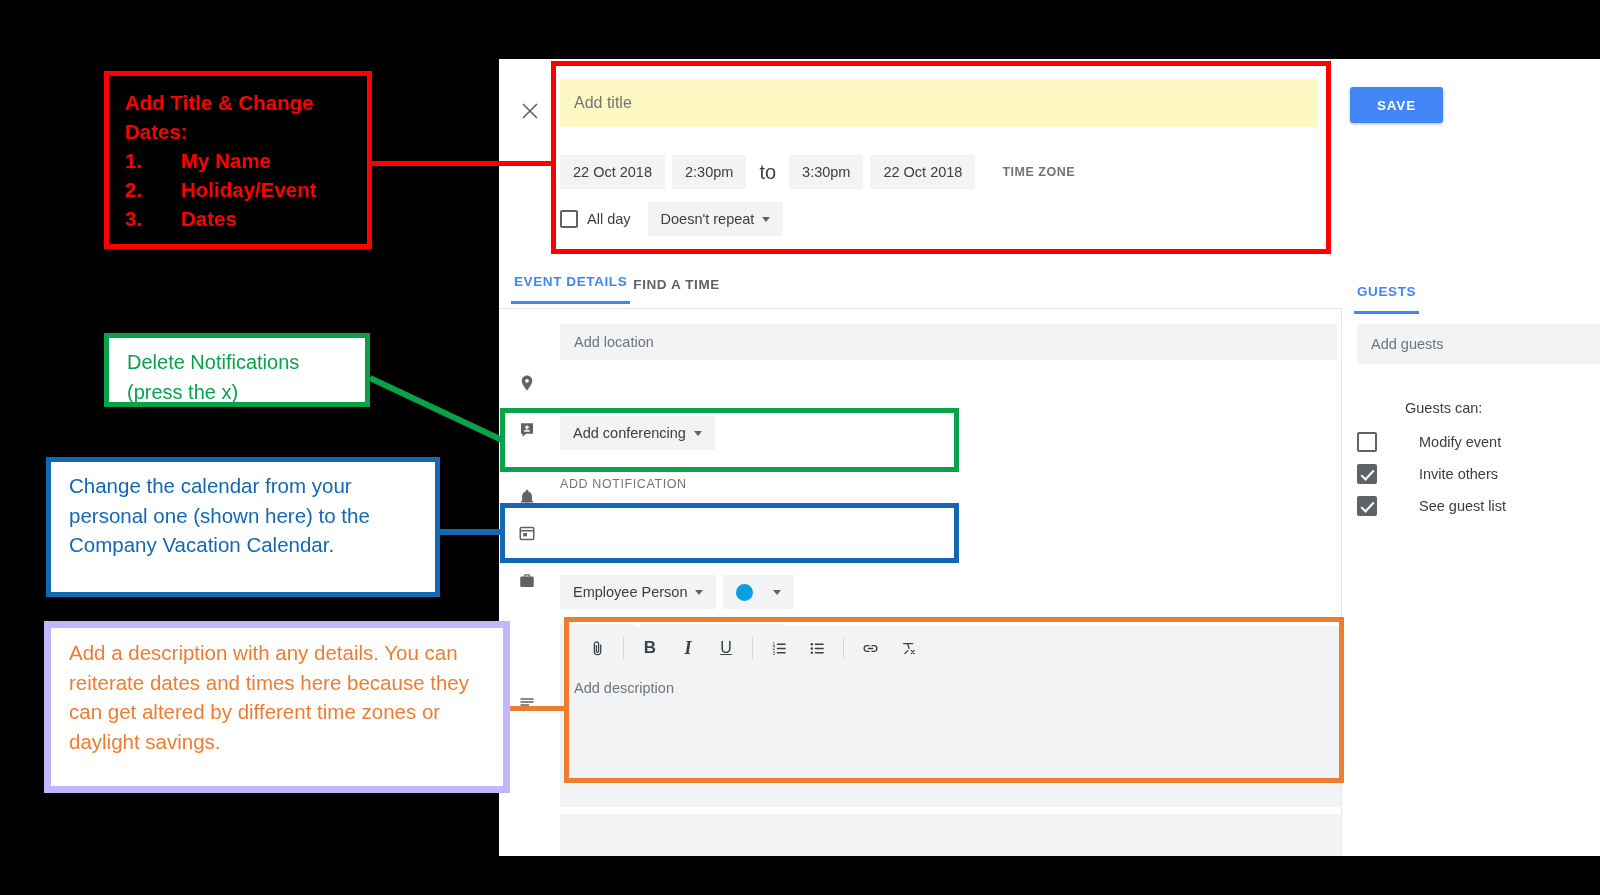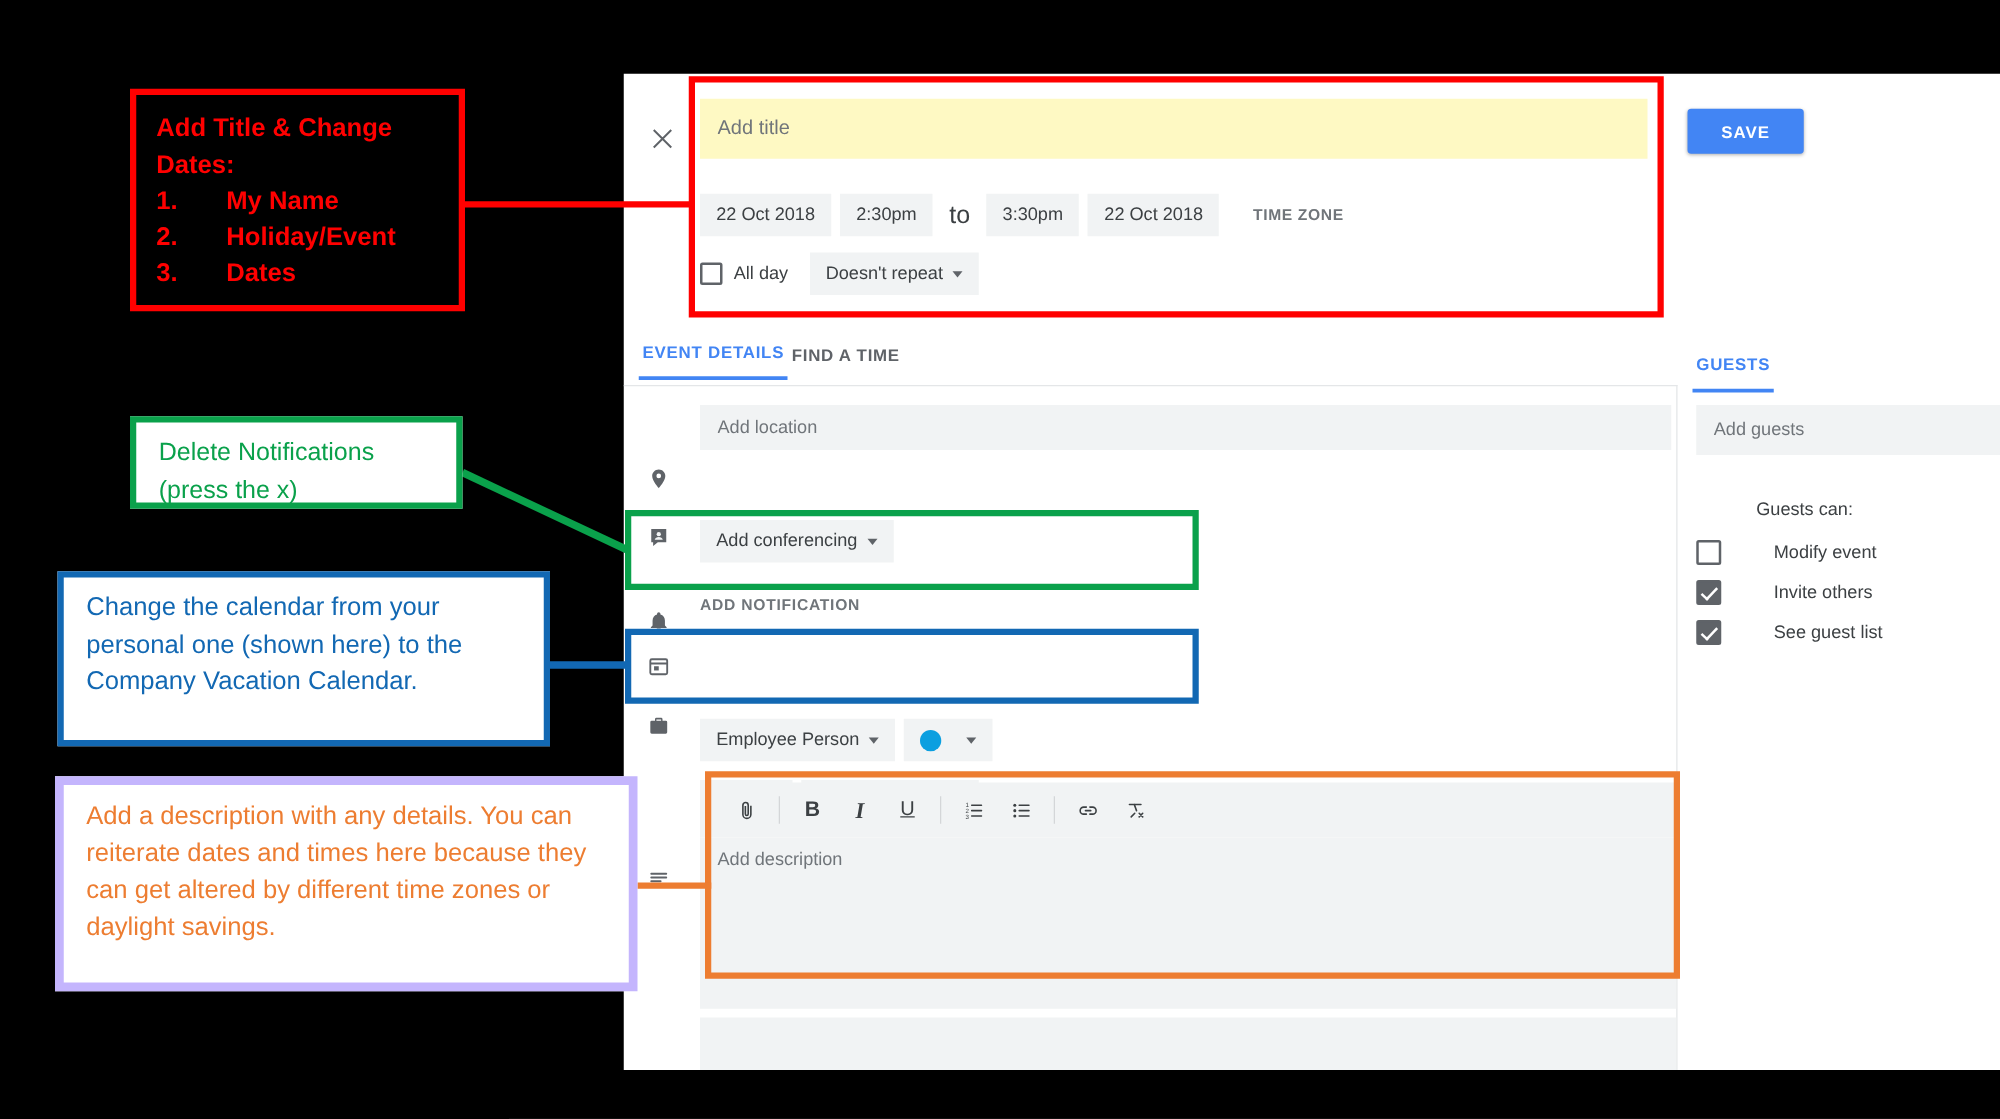--- a/index.html
+++ b/index.html
@@ -146,21 +146,21 @@
   .spinner i.up { border-bottom: 5px solid #3c4043; }
   .spinner i.dn { border-top: 5px solid #3c4043; }
 
   .xclose {
     width: 30px; height: 30px; display: flex; align-items: center;
     justify-content: center; color: #5f6368; font-size: 19px;
     font-weight: 300; cursor: pointer; margin-left: 5px;
   }
   .addnotif {
     position: absolute; left: 61px; top: 418px;
-    font-size: 12.5px; font-weight: 700; letter-spacing: .6px;
+    font-size: 12.5px; font-weight: 400; letter-spacing: .6px;
     color: #70757a; cursor: pointer;
   }
   .colordot {
     display: inline-block; width: 17px; height: 17px; border-radius: 50%;
   }
   .helpicon {
     width: 24px; height: 24px; border-radius: 50%;
     display: inline-flex; align-items: center; justify-content: center;
     color: #5f6368; font-size: 14px; cursor: pointer; margin-left: 5px;
     border: 1.4px solid #5f6368;

